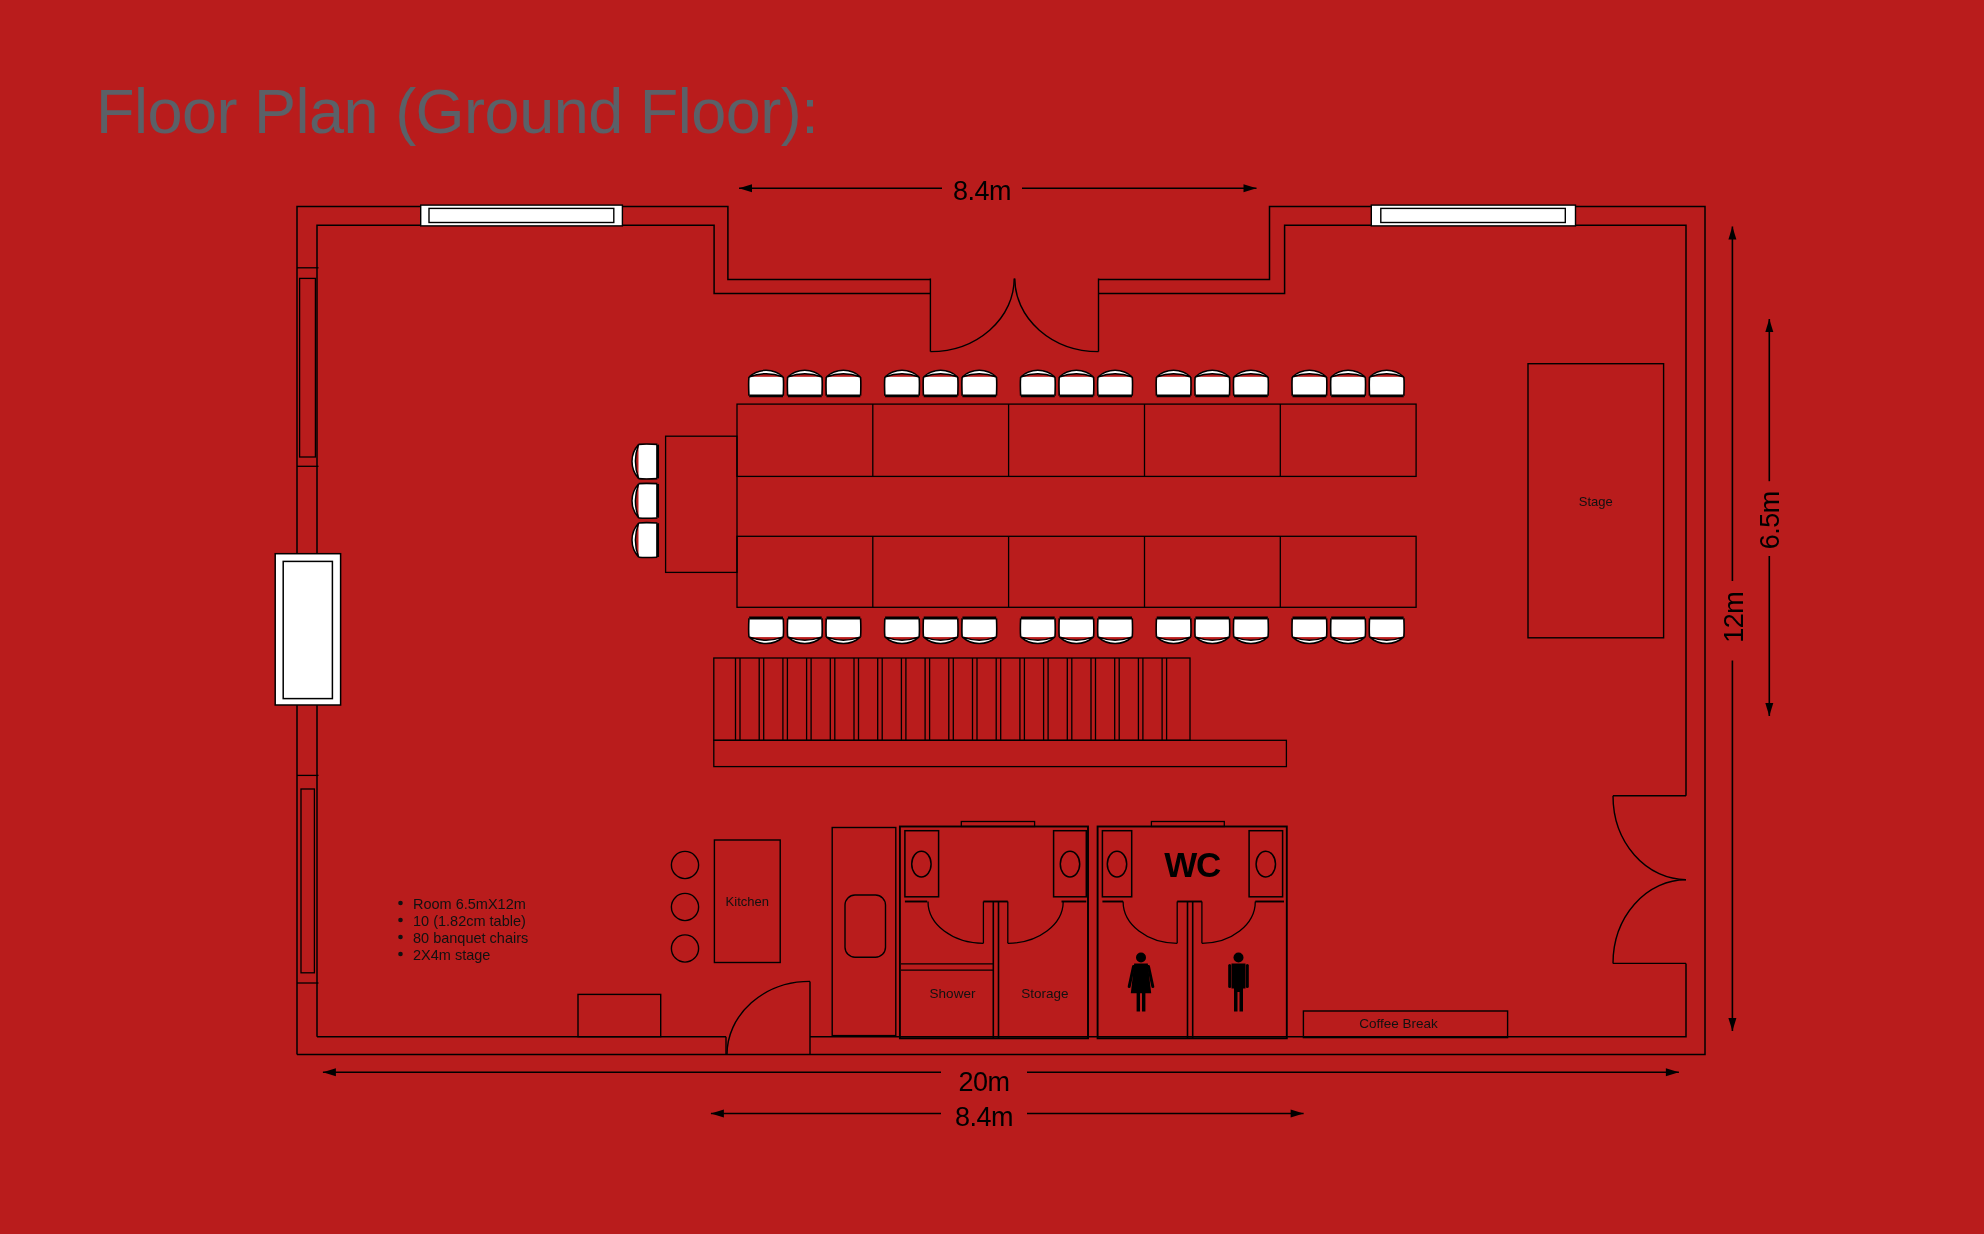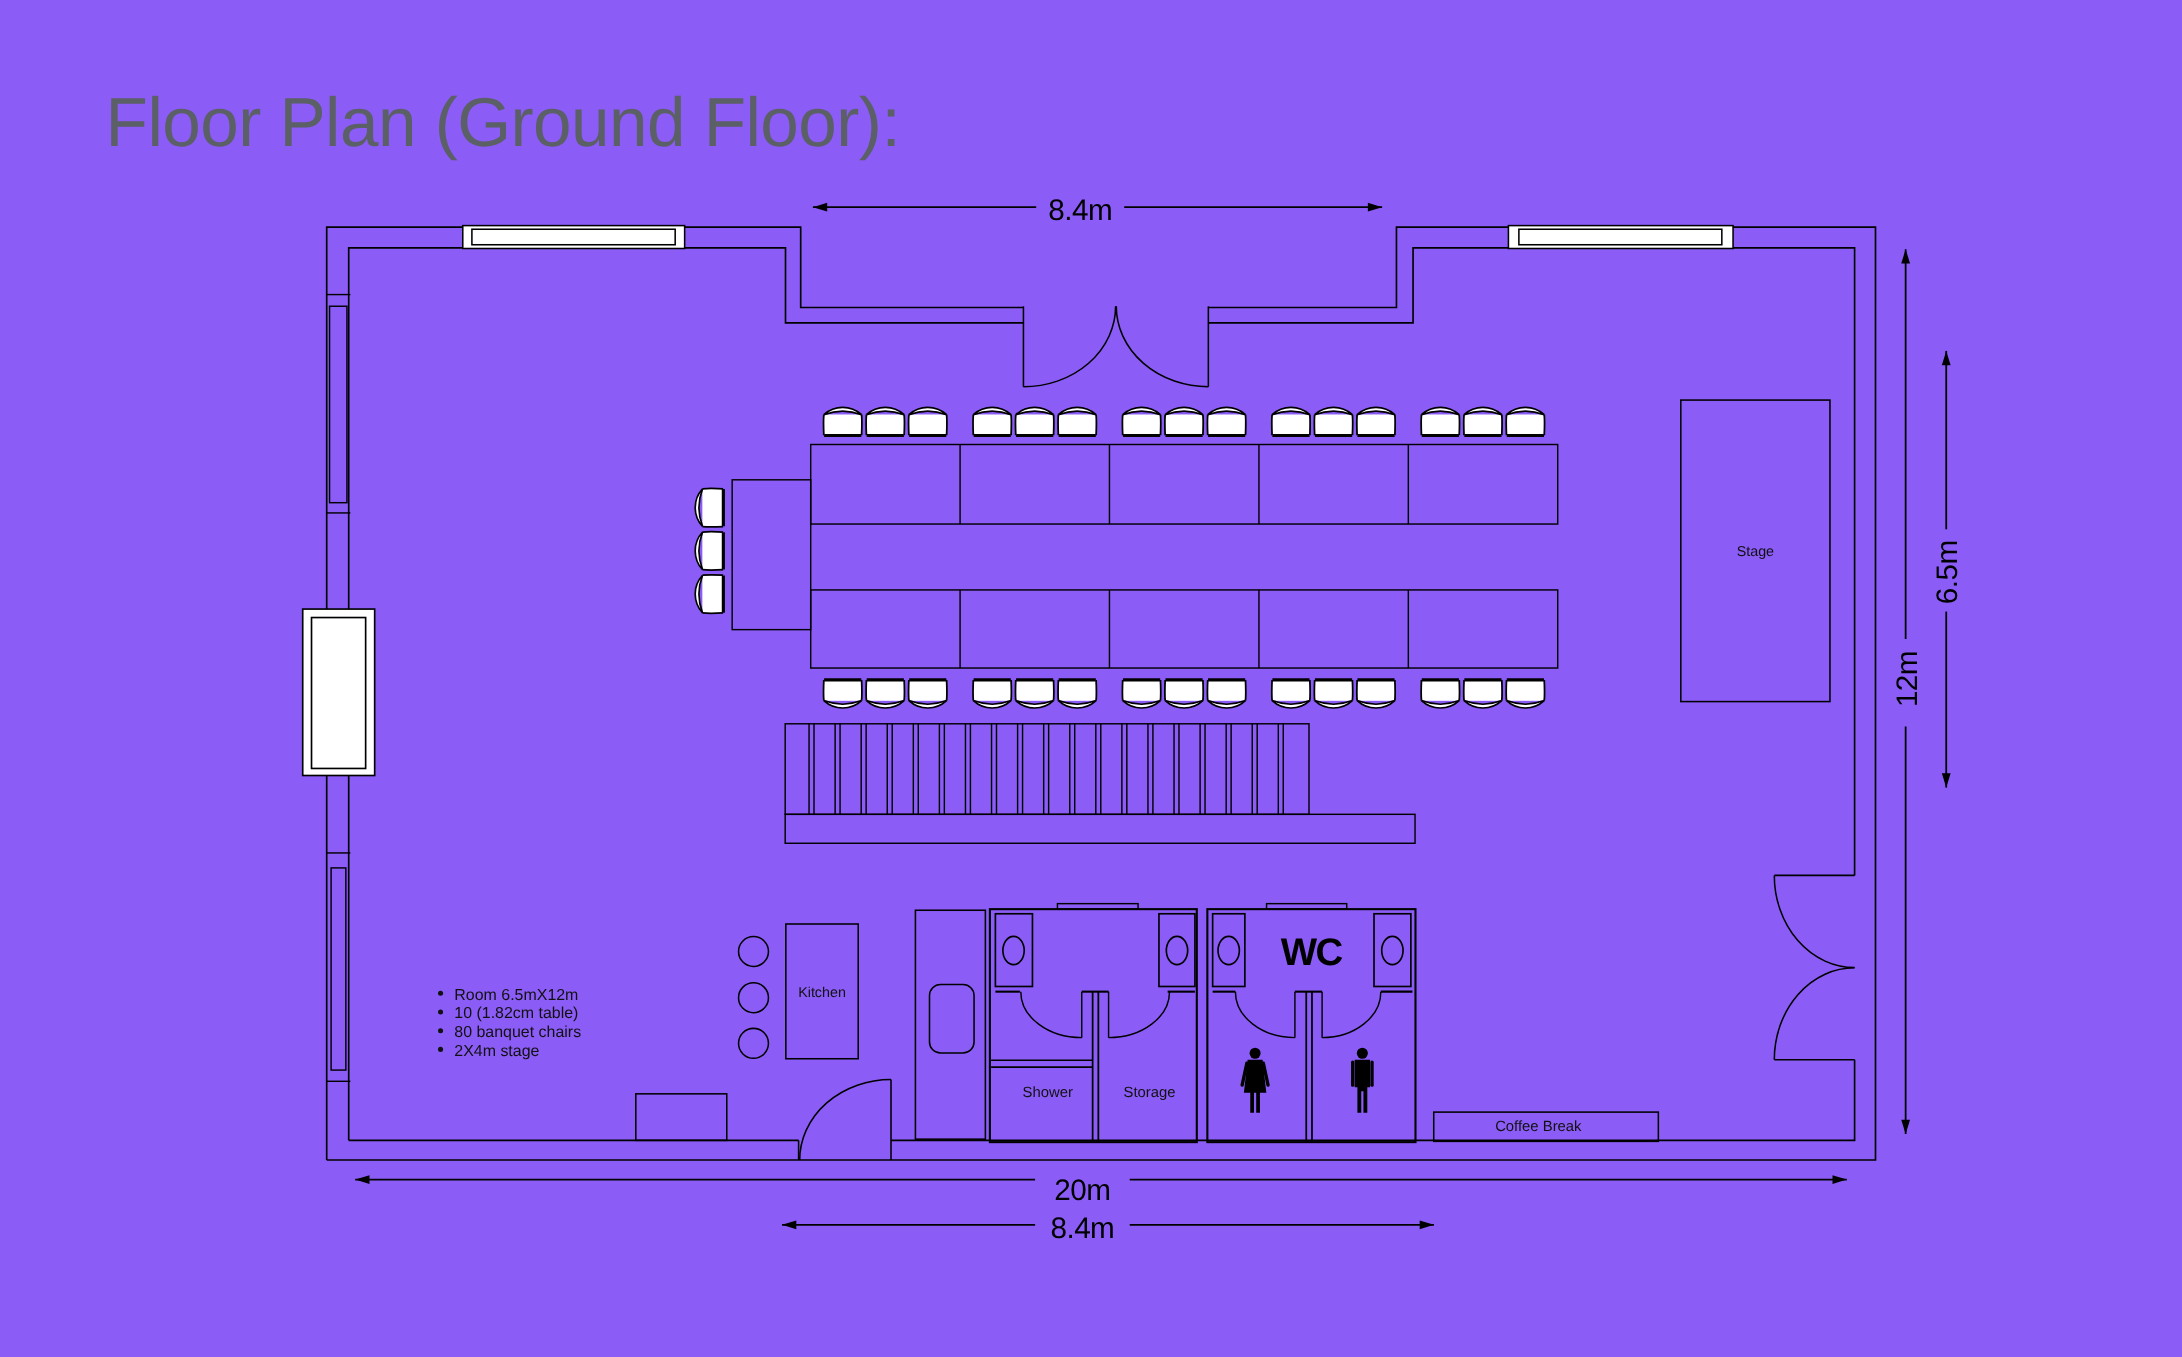--- a/index.html
+++ b/index.html
@@ -1,14 +1,14 @@
 <!DOCTYPE html>
 <html><head><meta charset="utf-8"><title>Floor Plan</title><style>
 html,body{margin:0;padding:0;background:#fff}
-.wrap{position:relative;width:1984px;height:1234px;overflow:hidden;background:#8b5cf6;font-family:"Liberation Sans",sans-serif}
+.wrap{position:relative;width:1984px;height:1234px;overflow:hidden;background:#b91c1c;font-family:"Liberation Sans",sans-serif}
 text{font-family:"Liberation Sans",sans-serif}
 </style></head><body>
 <div class="wrap">
 <svg width="1984" height="1234" viewBox="0 0 1984 1234">
 
 <text x="96" y="133" font-size="63" letter-spacing="-0.5" fill="#5b6067">Floor Plan (Ground Floor):</text>
 
 <path d="M 297 1054.5 L 297 206.5 L 727.9 206.5 L 727.9 279.5 L 930.4 279.5 M 1098.5 279.5 L 1269.5 279.5 L 1269.5 206.5 L 1705 206.5 L 1705 1054.5 L 297 1054.5" fill="none" stroke="#000" stroke-width="1.5"></path>
 
 <path d="M 317 1036.7 L 317 225.3 L 714.1 225.3 L 714.1 293.5 L 930.4 293.5 M 1098.5 293.5 L 1284.6 293.5 L 1284.6 225.3 L 1686 225.3 L 1686 795.8 M 1686 963.4 L 1686 1036.7 L 810 1036.7 M 726 1036.7 L 317 1036.7" fill="none" stroke="#000" stroke-width="1.5"></path>

